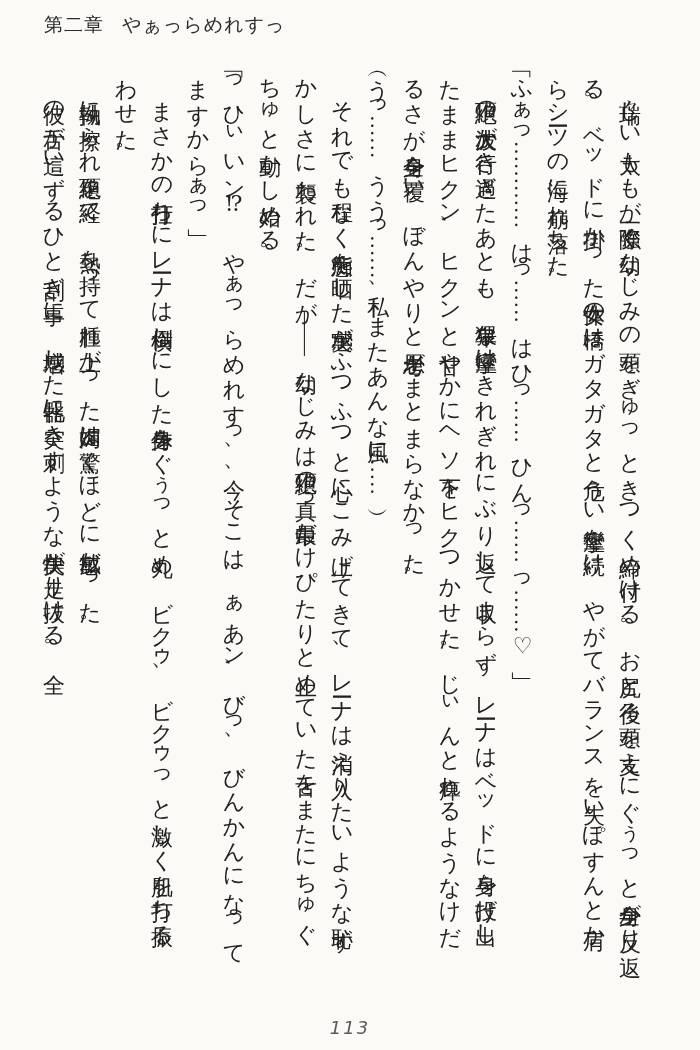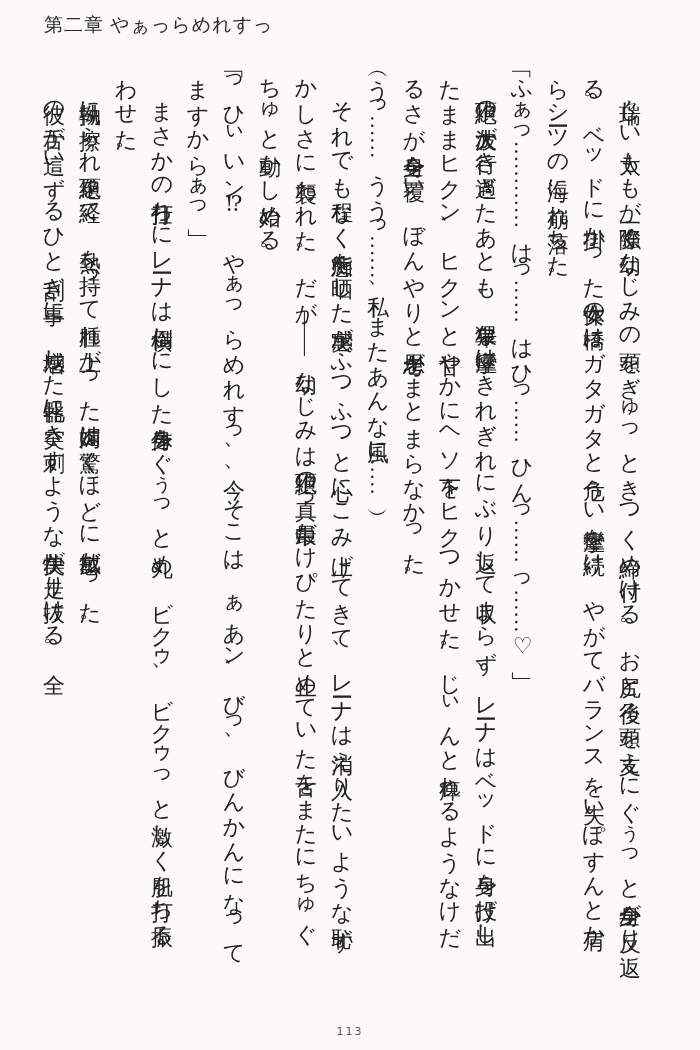--- a/index.html
+++ b/index.html
@@ -23,21 +23,21 @@
   
   .running-head {
     position: absolute;
     top: 12px;
     left: 44px;
     font-size: 19px;
     color: #2b2b2b;
     letter-spacing: 1px;
     white-space: nowrap;
   }
-  .running-head .chapter-no { margin-right: 6px; }
+  .running-head .chapter-no { margin-right: 18px; }
   
   .text-block {
     position: absolute;
     top: 64px;
     right: 52px;
     height: 892px;
     writing-mode: vertical-rl;
     text-orientation: mixed;
     font-size: 22px;
     line-height: 36px;
@@ -54,24 +54,25 @@
   .text-block p.indent {
     text-indent: 1em;
   }
   
   .folio {
     position: absolute;
     bottom: 12px;
     left: 0;
     width: 700px;
     text-align: center;
-    font-size: 11px;
+    font-size: 18px;
     color: #5a5a5a;
     letter-spacing: 2px;
     font-family: "DejaVu Sans", "Liberation Sans", sans-serif;
+    font-style: italic;
   }
 </style>
 </head>
 <body>
 
 <div class="page">
 
   <div class="running-head">
     <span class="chapter-no">第二章</span><span>やぁっらめれすっ</span>
   </div>

